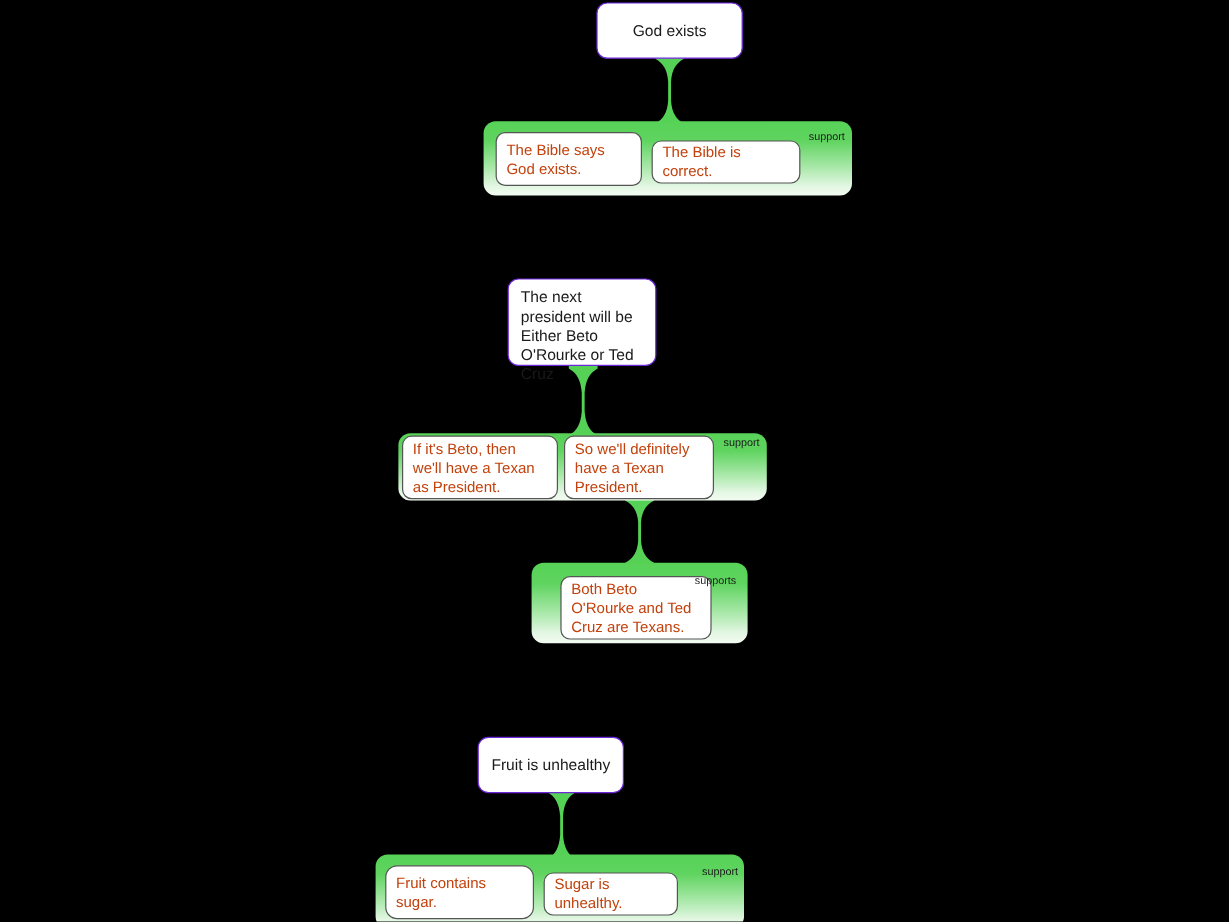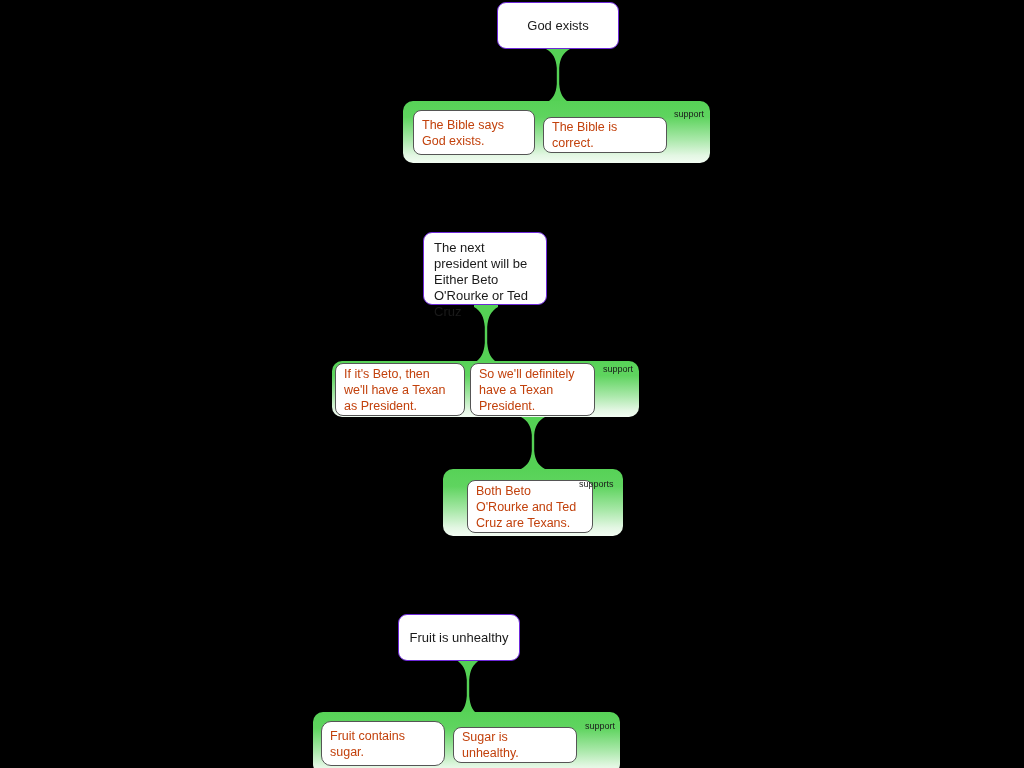--- a/index.html
+++ b/index.html
@@ -138,15 +138,15 @@
   </div>
 
   <div class="group" style="left:313px; top:712px; width:307px; height:62px;">
   </div>
   <div class="group-label" style="left:585px; top:721px;">support</div>
 
   <div class="claim-box center" style="left:398px; top:614px; width:122px; height:47px;">Fruit is unhealthy</div>
 
   <div class="premise-box" style="left:321px; top:721px; width:124px; height:45px;border-radius:10px;">Fruit contains sugar.</div>
 
-  <div class="premise-box" style="left:453px; top:727px; width:124px; height:36px;">Sugar is unhealthy.</div>
+  <div class="premise-box" style="left:453px; top:727px; width:112px; height:36px;">Sugar is unhealthy.</div>
 
 </div>
 
 </body></html>

